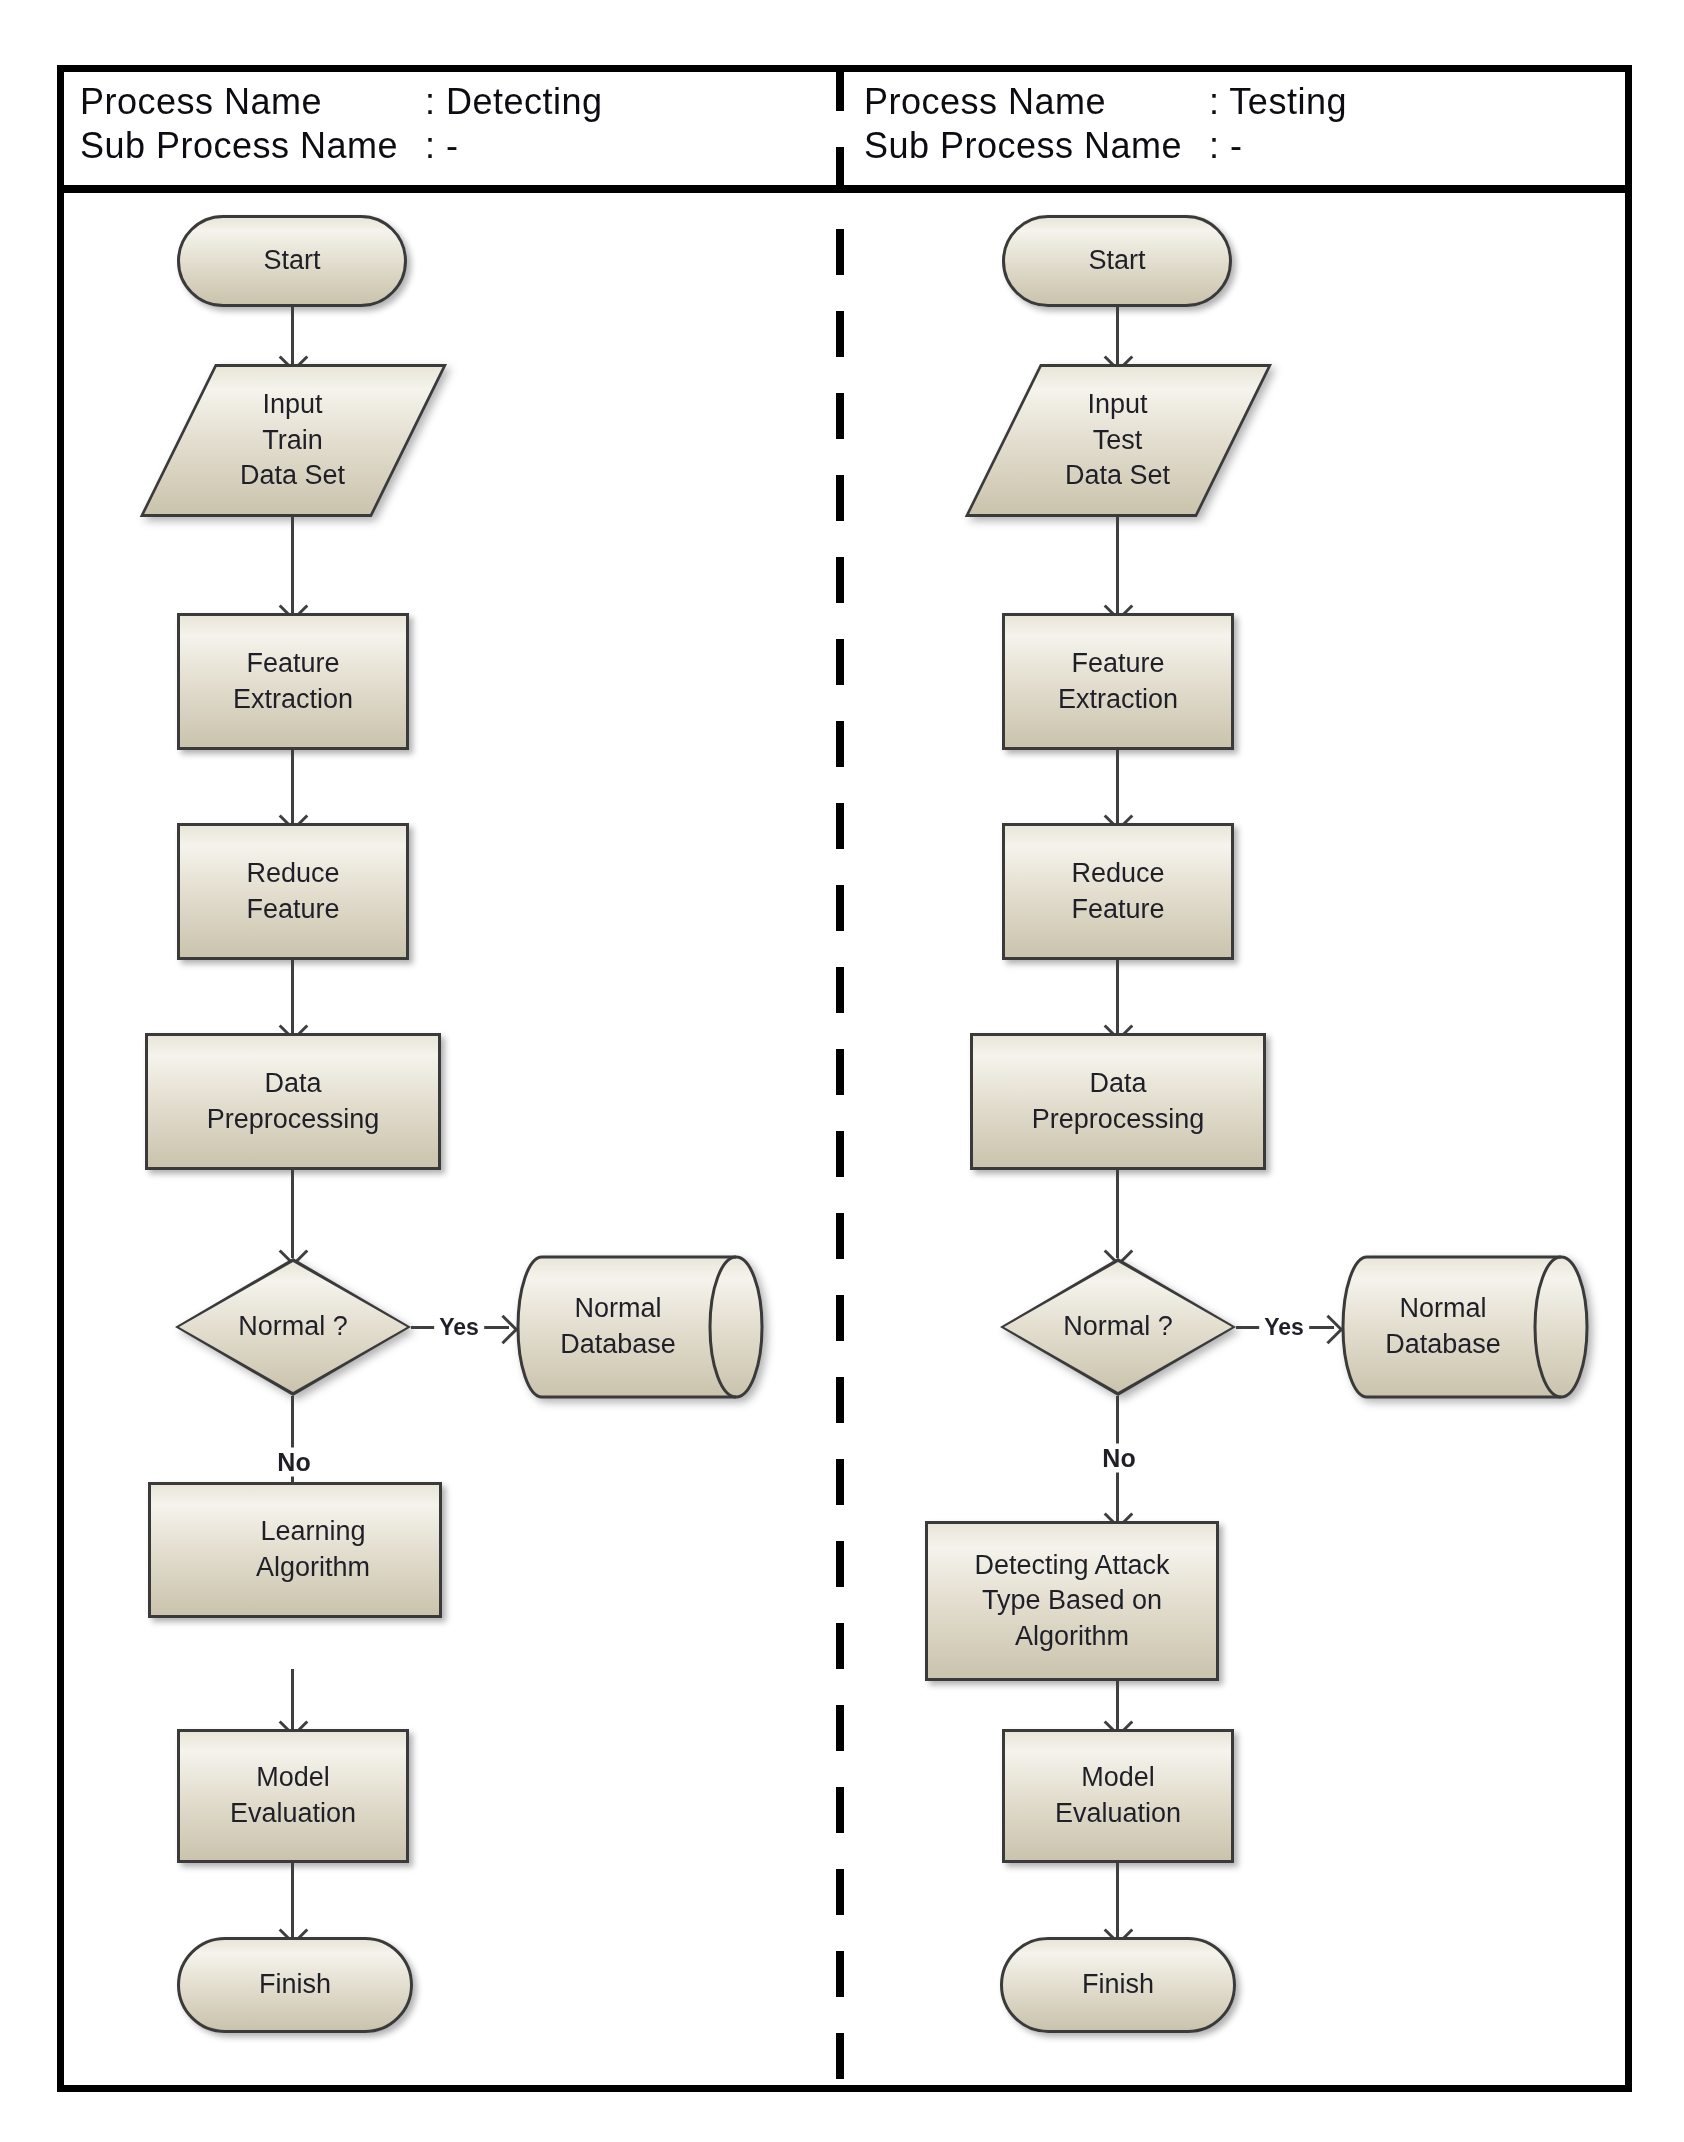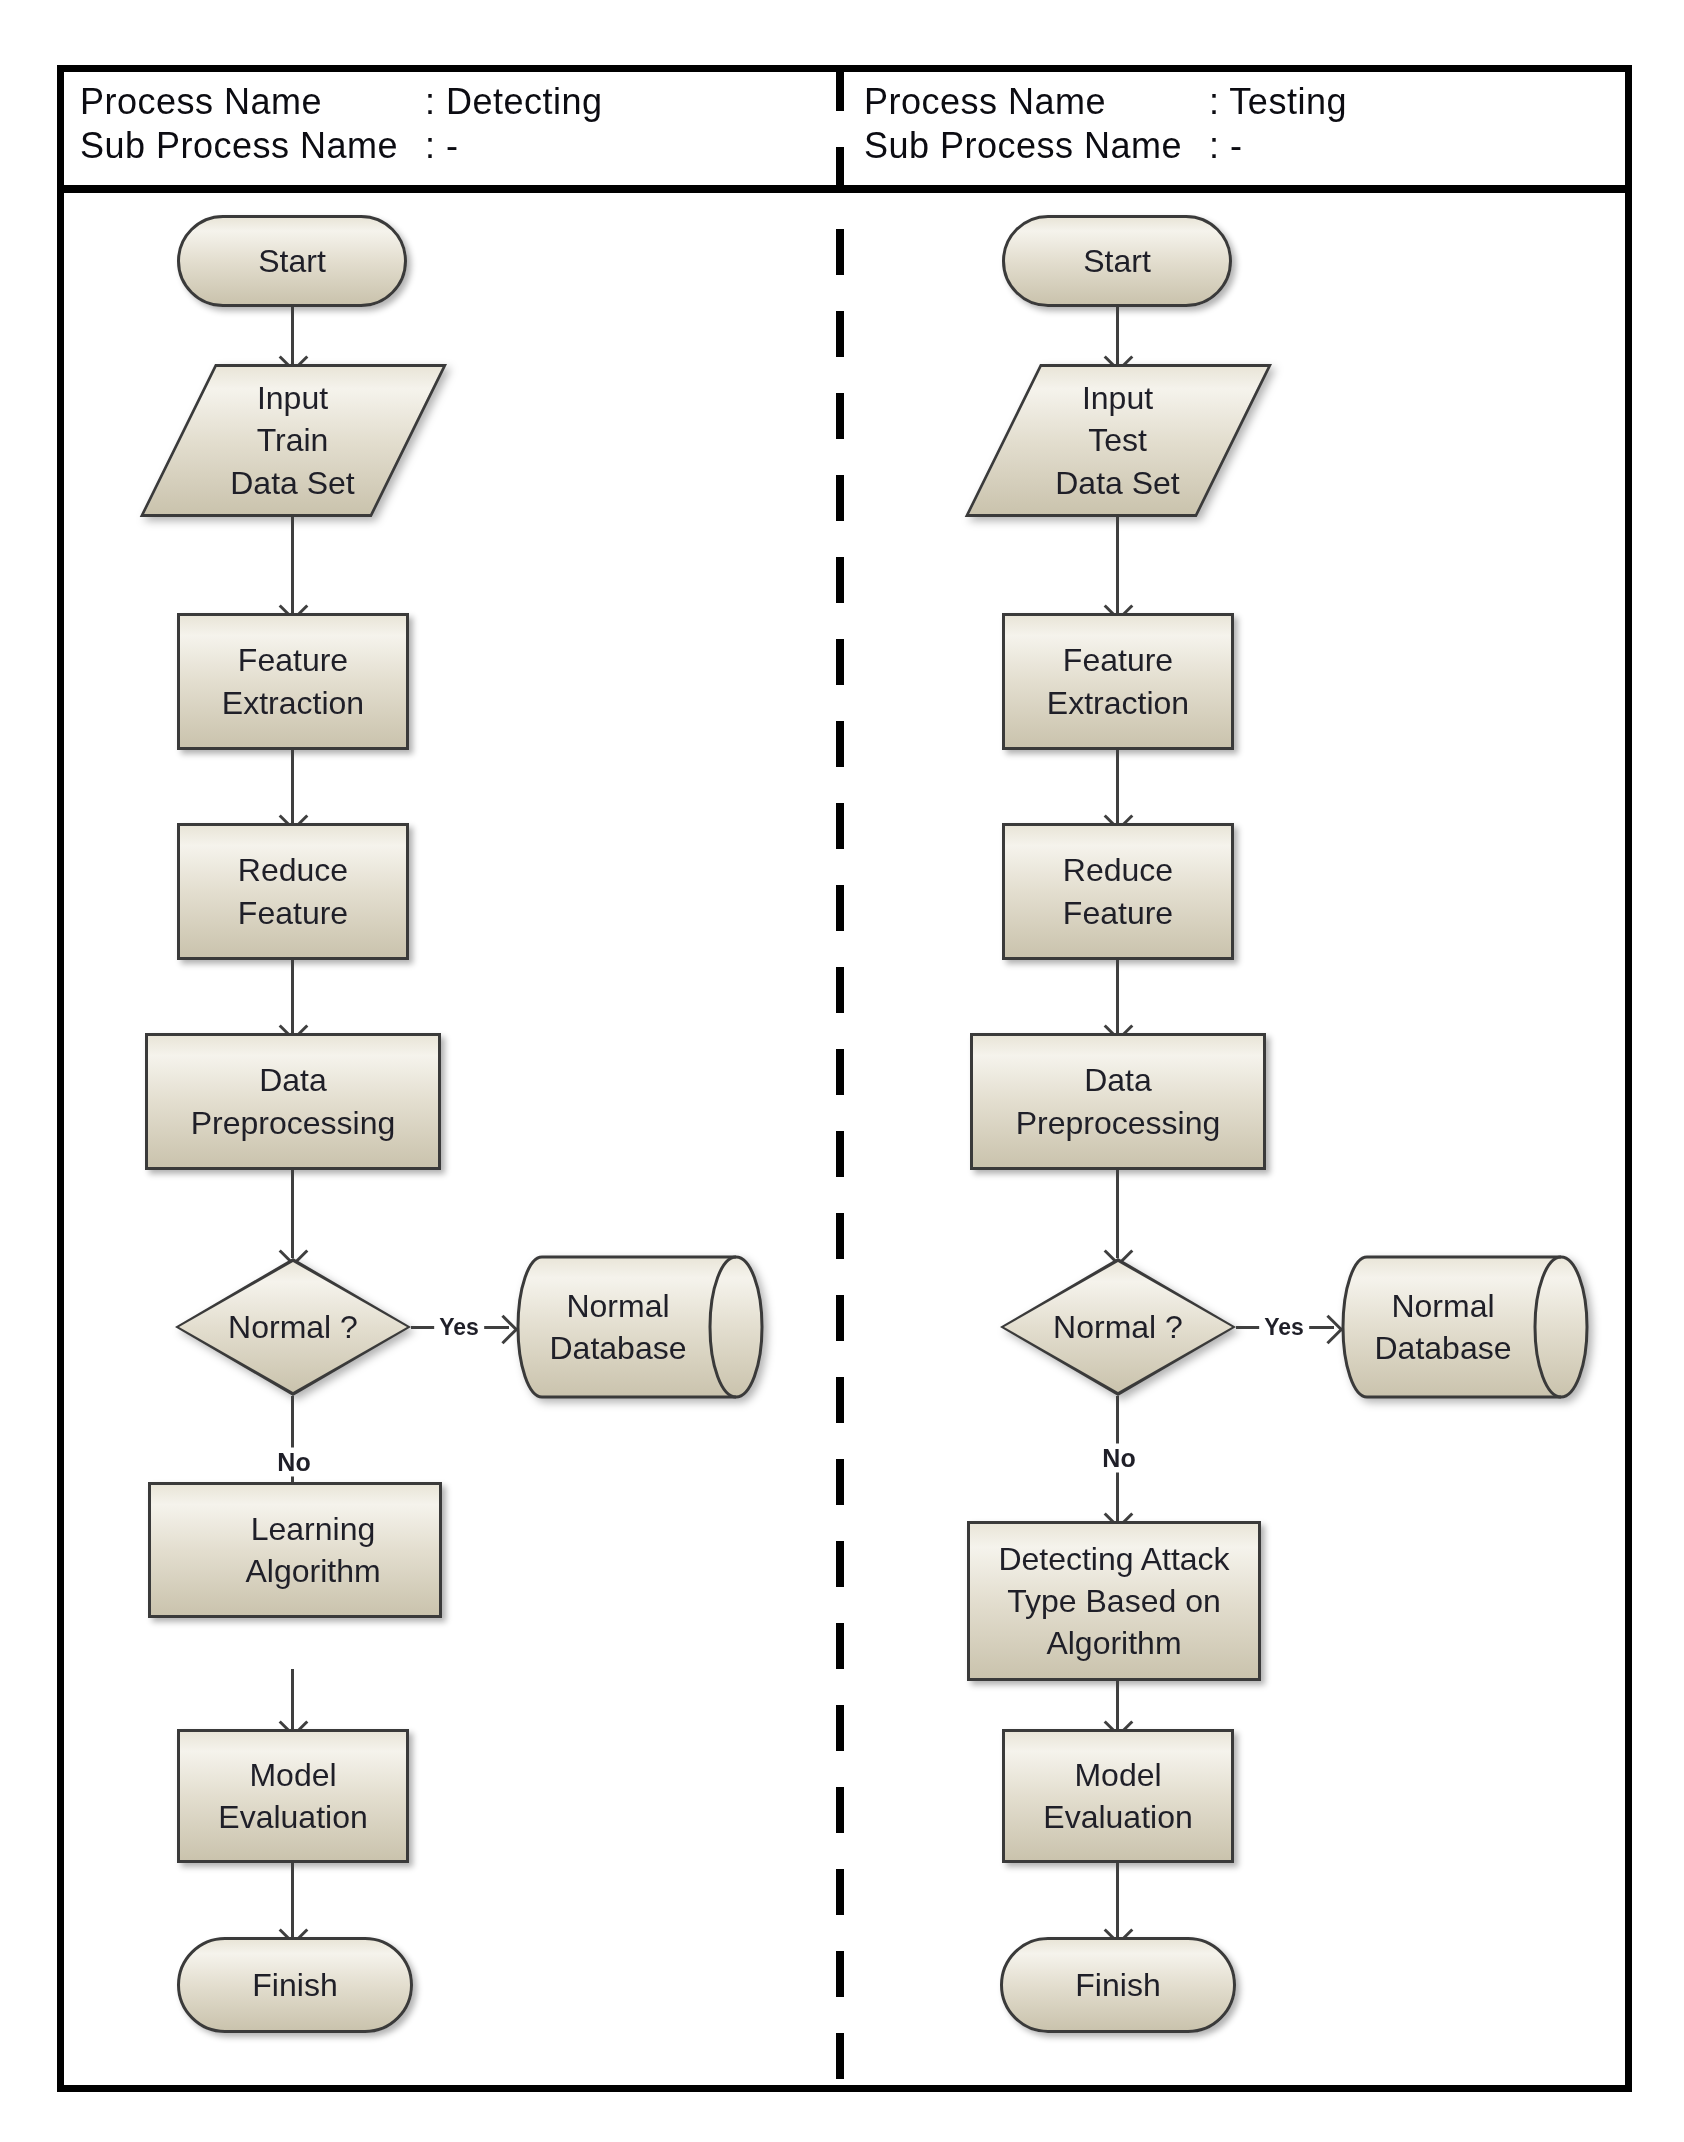--- a/index.html
+++ b/index.html
@@ -39,21 +39,21 @@
     letter-spacing: 0.5px;
   }
   .hrow { display: flex; height: 44px; line-height: 44px; white-space: pre; }
   .hlabel { width: 345px; }
 
   
   .shape { position: absolute; display: flex; align-items: center; justify-content: center; }
   .shape-label {
     white-space: pre-line;
     text-align: center;
-    font-size: 32px;
+    font-size: 27px;
     line-height: 1.32;
     color: var(--text, #1f1f28);
   }
   .fillgrad {
     background: linear-gradient(180deg, #e9e5d8 0%, #f5f3ec 15%, #e3decf 50%, #cac3ad 100%);
   }
   .box {
     border: 3px solid var(--shape-border, #3a3a3a);
     box-shadow: 4px 4px 6px rgba(0,0,0,0.30);
   }
@@ -284,21 +284,21 @@
     </svg>
     <div class="cyl-label">
       <span class="shape-label">Normal
 Database</span>
     </div>
   </div>
 
   <div class="varrow" style="left:1116px;top:1396px;height:125px;"></div>
   <div class="flow-label no" style="left:1119px;top:1458px;">No</div>
 
-  <div class="shape box fillgrad" style="left:967px;top:1521px;width:294px;height:160px;">
+  <div class="shape box fillgrad" style="left:925px;top:1521px;width:294px;height:160px;">
     <span class="shape-label">Detecting Attack
 Type Based on
 Algorithm</span>
   </div>
   <div class="varrow" style="left:1116px;top:1681px;height:48px;"></div>
 
   <div class="shape box fillgrad" style="left:1002px;top:1729px;width:232px;height:134px;">
     <span class="shape-label">Model
 Evaluation</span>
   </div>

